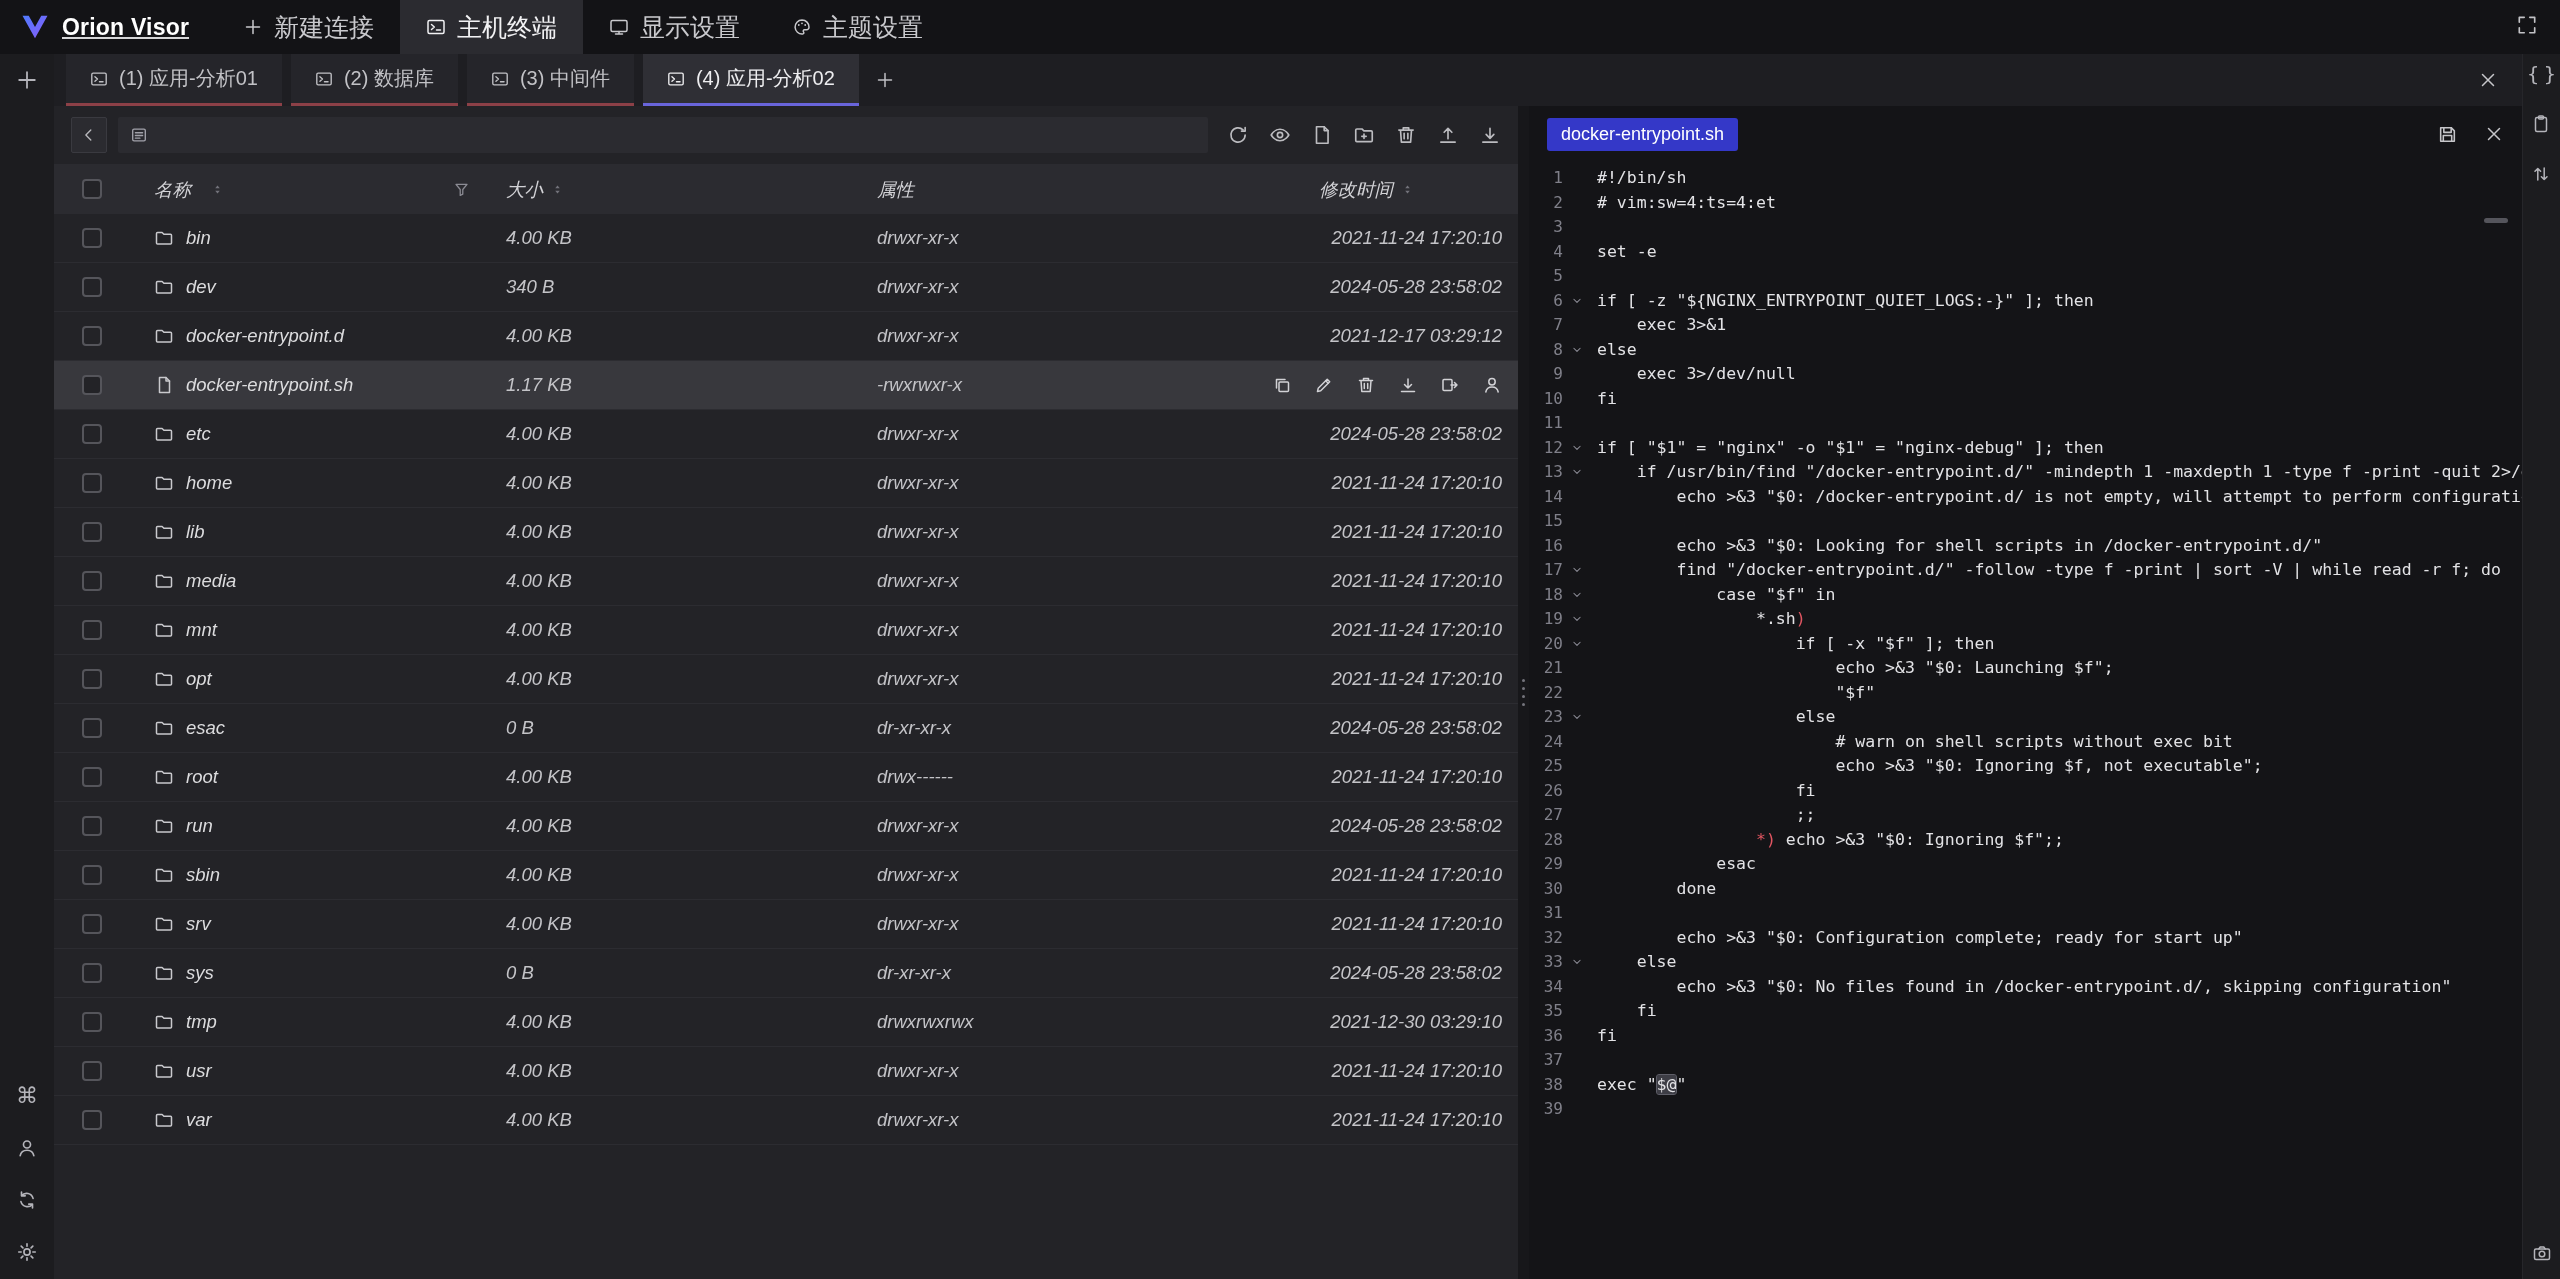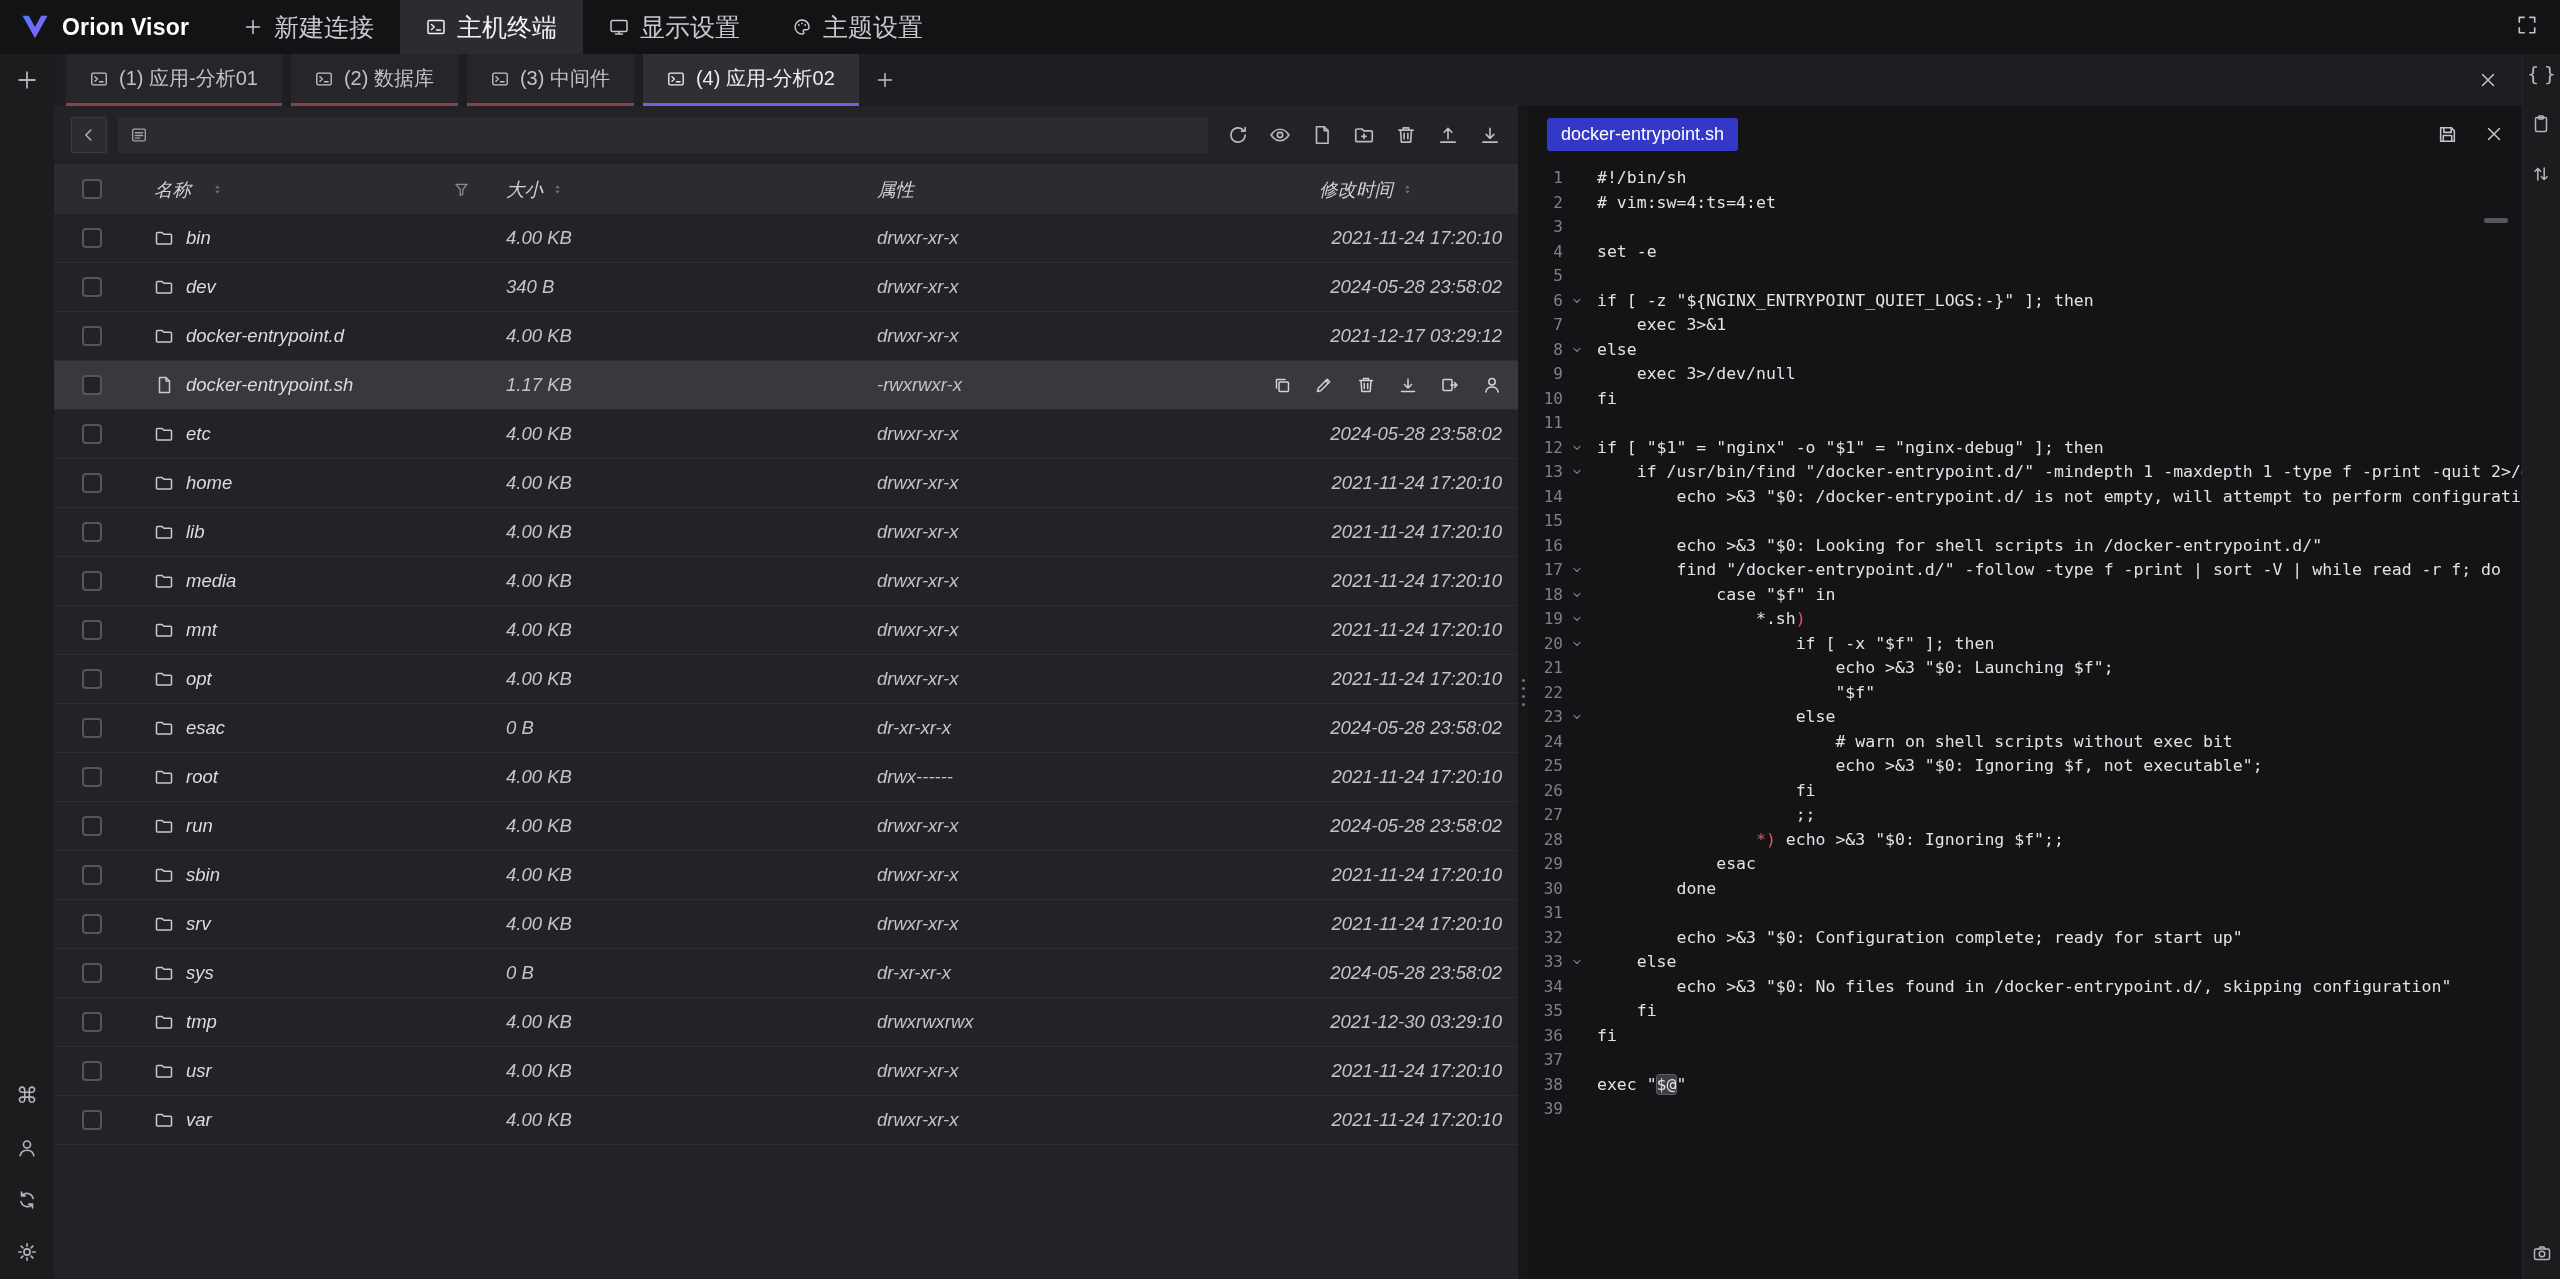--- a/index.html
+++ b/index.html
@@ -3,21 +3,21 @@
 <meta charset="utf-8">
 <style>
   * { margin:0; padding:0; box-sizing:border-box; }
   html,body { width:2560px; height:1279px; overflow:hidden; background:#1c1c1f;
     font-family:"Liberation Sans","DejaVu Sans",sans-serif; color:#d6d6d8; }
   .icon { display:inline-flex; align-items:center; justify-content:center; color:inherit; }
   .glyph { font-family:"DejaVu Sans",sans-serif; line-height:1; }
 
   
   .topbar { height:54px; background:#131316; display:flex; align-items:center; }
-  .logo { display:flex; align-items:center; gap:12px; padding:0 28px 0 20px; }
+  .logo { display:flex; align-items:center; gap:12px; padding:0 28px 0 20px;text-decoration:underline; }
   .logo-text { font-size:23px; font-weight:bold; color:#ffffff; letter-spacing:.2px; }
   .topnav { display:flex; height:100%; }
   .menu-item { height:100%; display:flex; align-items:center; gap:11px; padding:0 26px;
     font-size:25px; color:#c9c9cd; cursor:pointer; }
   .menu-item.active { background:#2b2b30; color:#f2f2f4; }
   .topbar-right { margin-left:auto; padding-right:22px; color:#c2c2c6; }
 
   
   .main-row { display:flex; height:1225px; }
   .rail { display:flex; flex-direction:column; align-items:center; background:#1c1c1f; color:#b4b4ba; }

